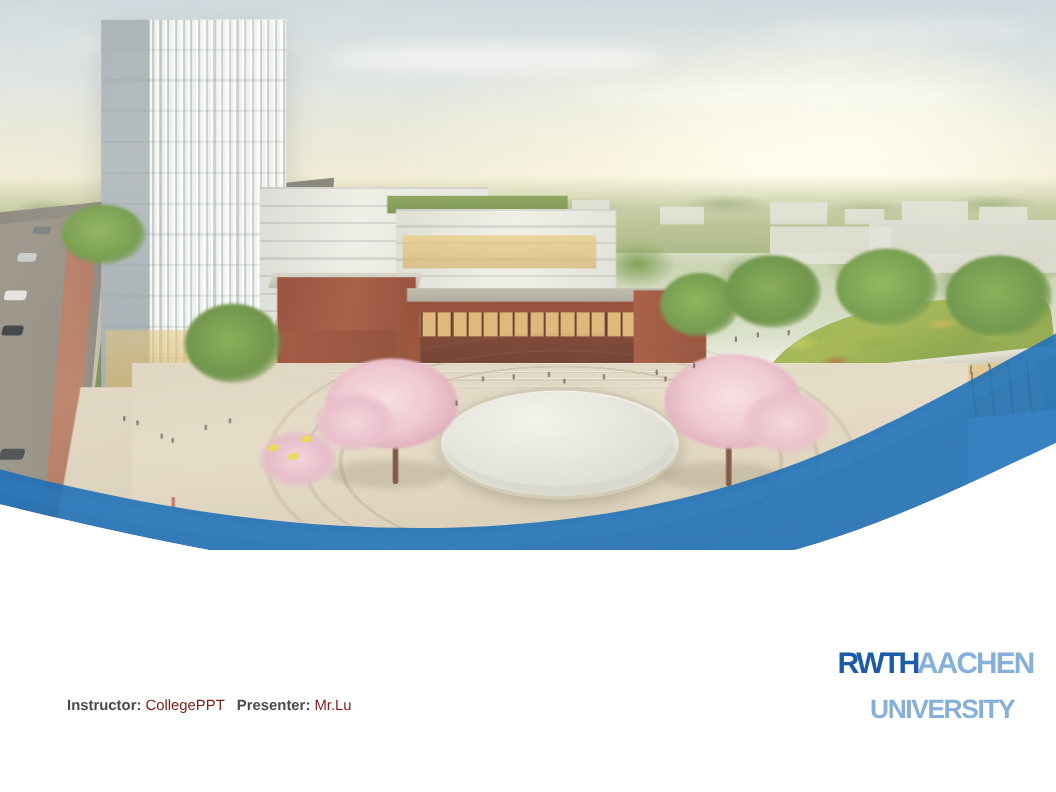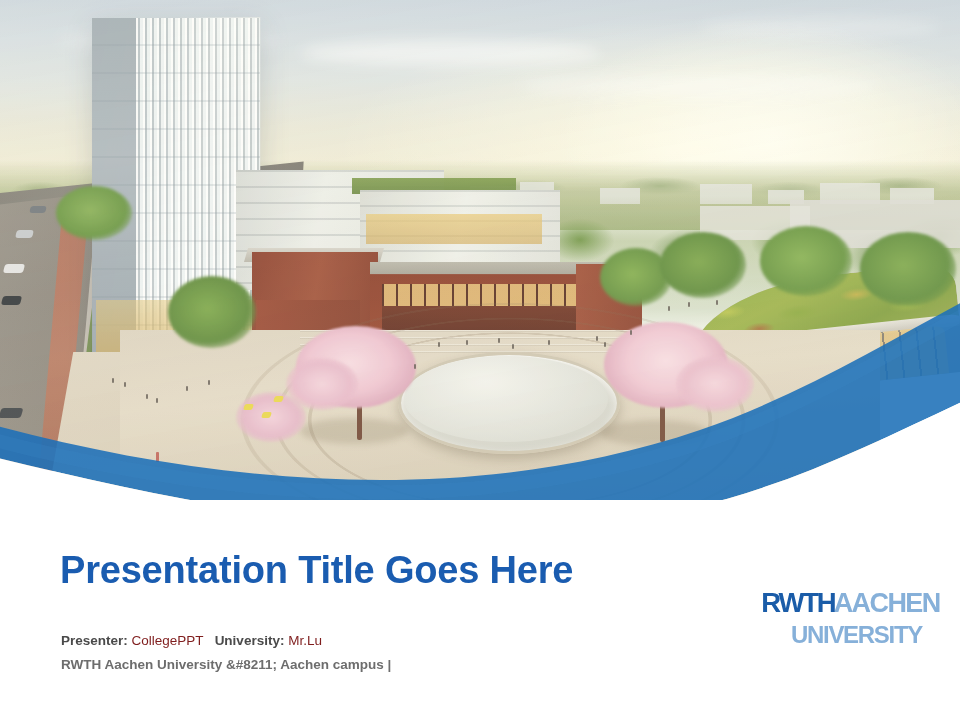--- a/index.html
+++ b/index.html
@@ -423,21 +423,21 @@
     letter-spacing: -1.6px;
     color: #86b0d9;
     display: inline-block;
   }
   .logo-university {
     font-family: "Liberation Sans", sans-serif;
     font-weight: bold;
     font-size: 24px;
     letter-spacing: -1.3px;
     color: #86b0d9;
-    margin-top: 6px;
+    margin-top: 17px;
     text-align: right;
   }
 </style>
 </head>
 <body>
 
 <div class="slide">
 
   <div class="banner">
     <div class="photo">
@@ -563,29 +563,27 @@
                L 970,398 C 880,440 790,486 690,508 C 460,560 210,510 -10,456 Z" fill="#1c6fb8" opacity="0.88"></path>
 
       <path d="M -10,456 C 210,510 460,560 690,508 C 790,486 880,440 970,398
                L 970,530 L -10,530 Z" fill="#ffffff"></path>
 
       <path d="M -10,432 C 220,492 470,512 700,436 C 800,402 890,346 970,304
                L 970,318 C 890,360 800,416 700,450 C 470,526 220,506 -10,446 Z" fill="#3d86c6" opacity="0.25"></path>
     </svg>
   </div>
 
-  <div class="title">Presentation Title Goes Here</div>
 
   <div class="meta">
-    <span class="lbl">Presenter:</span>
+    <span class="lbl">Instructor:</span>
     <span class="val">CollegePPT</span>
     &nbsp;
-    <span class="lbl">University:</span>
+    <span class="lbl">Presenter:</span>
     <span class="val">Mr.Lu</span>
-    <span class="line2">RWTH Aachen University &amp;#8211; Aachen campus  |</span>
   </div>
 
   <div class="logo">
     <div class="logo-row1">
       <span class="logo-rwth">RWTH</span><span class="logo-aachen">AACHEN</span>
     </div>
     <div class="logo-university">UNIVERSITY</div>
   </div>
 
 </div>

